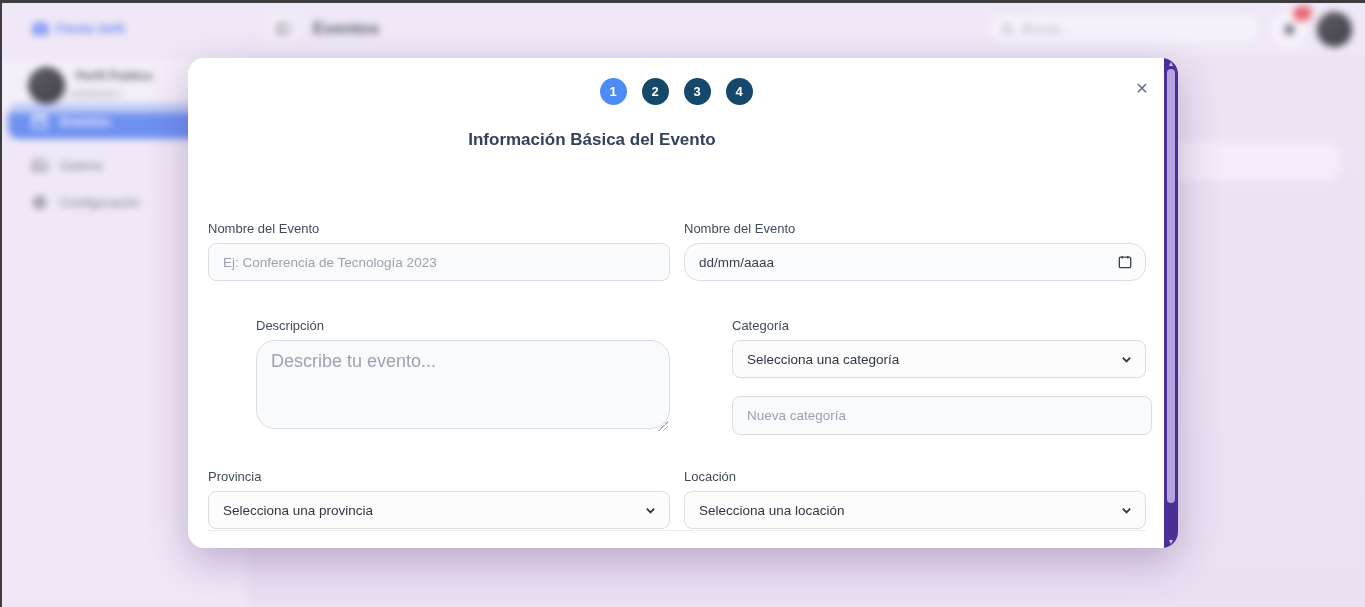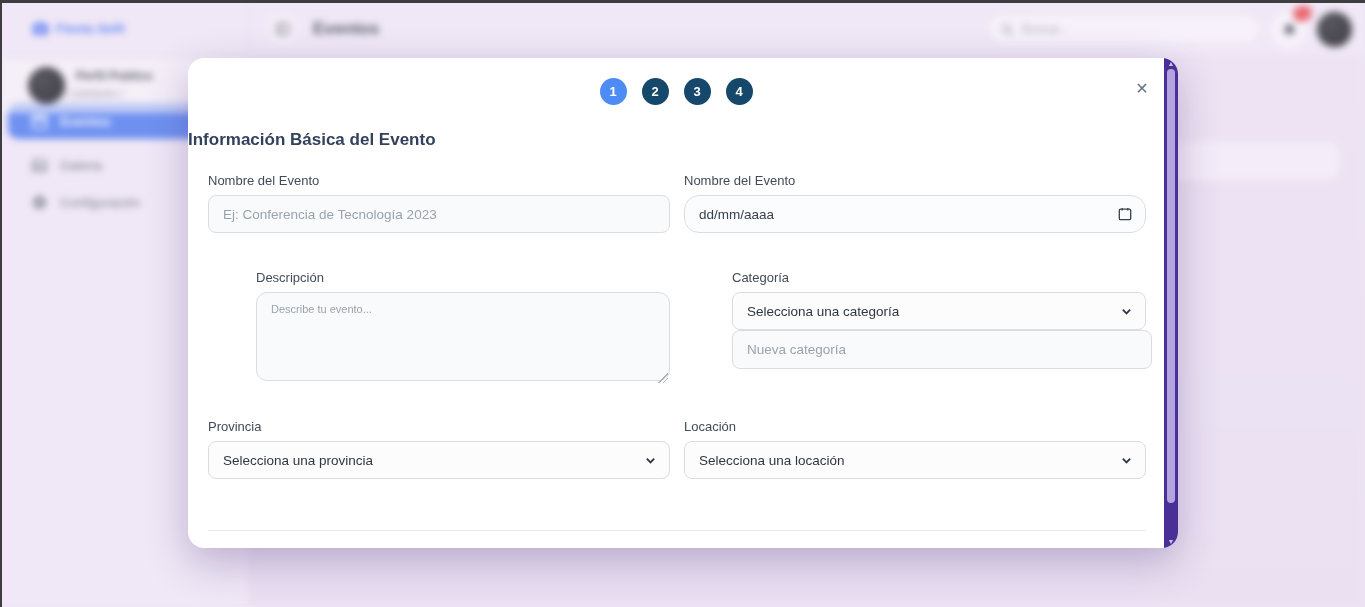--- a/index.html
+++ b/index.html
@@ -60,44 +60,44 @@
   
   .modal { position:absolute; left:188px; top:58px; width:990px; height:490px; background:#ffffff;
     border-radius:16px; box-shadow:0 14px 42px rgba(70,40,120,0.30); overflow:hidden; }
   .steps { position:absolute; left:0; top:20px; width:976px; display:flex; justify-content:center; gap:15px; }
   .step { width:27px; height:27px; border-radius:50%; background:#15486b; color:#ffffff;
     font-size:13px; font-weight:bold; display:flex; align-items:center; justify-content:center; }
   .step--active { background:#4d8cf5; }
   .modal-close { position:absolute; left:943px; top:20px; width:22px; height:22px; border:none; background:none;
     color:#64748b; font-size:16px; line-height:22px; text-align:center; cursor:pointer;
     font-family:"Liberation Sans", sans-serif; }
-  .modal-title { position:absolute; left:0; top:72px; width:808px; 
+  .modal-title { position:absolute; left:0; top:72px; width:808px; text-align:center;
     font-size:17px; font-weight:bold; color:#33415c; }
 
   .form { position:absolute; left:20px; top:115px; width:938px; display:grid;
     grid-template-columns:462px 462px; column-gap:14px; }
   .f-label { display:block; font-size:13px; color:#414b5a; margin-bottom:7px; }
   .f-input { width:100%; height:38px; border:1px solid #d9dde2; border-radius:8px; background:#f9fafb;
     padding:0 14px; font-size:13.5px; color:#39424e; font-family:Liberation Sans, sans-serif; outline:none; }
   .f-input::placeholder { color:#9aa3af; }
-  .f-textarea { width:100%; height:89px; border:1px solid #d9dde2; border-radius:11px; background:#f9fafb;
-    padding:10px 14px; font-size:11px; color:#39424e; font-family:"Liberation Sans", sans-serif;
+  .f-textarea { width:100%; height:89px; border:1px solid #d9dde2; border-radius:19px; background:#f9fafb;
+    padding:10px 14px; font-size:18px; color:#39424e; font-family:"Liberation Sans", sans-serif;
     outline:none; resize:none; position:relative; }
   .f-textarea::placeholder { color:#9aa3af; }
   .resize-grip { position:absolute; right:2px; bottom:2px; width:10px; height:10px;
     background:linear-gradient(135deg, transparent 0 50%, #aab1ba 50% 57%, transparent 57% 71%, #aab1ba 71% 78%, transparent 78%); }
   .f-select { height:38px; border:1px solid #d9dde2; border-radius:8px; background:#fcfcfd;
     display:flex; align-items:center; justify-content:space-between; padding:0 13px 0 14px;
     font-size:13.5px; color:#2f3742; cursor:pointer; }
   .f-date { height:38px; border:1px solid #d9dde2; border-radius:15px; background:#fbfcfd;
     display:flex; align-items:center; justify-content:space-between; padding:0 13px 0 14px;
     font-size:13.5px; color:#39424e; cursor:text; }
-  .cell-r1 { margin-bottom:37px; }
+  .cell-r1 { margin-bottom:37px;margin-top:48px; }
   .cell-r2 { margin-bottom:34px;padding-left:48px; }
-  .newcat-row { display:flex; align-items:center; gap:14px; }
+  .newcat-row { display:flex; align-items:center; gap:14px; margin-top:18px; }
   .newcat-row .f-input { flex:0 0 420px; height:39px; }
   .plus-btn { width:28px; height:28px; border:none; background:none; font-size:16px; color:#343a44;
     cursor:pointer; font-family:"Liberation Sans", sans-serif; }
   .m-divider { position:absolute; left:20px; top:472px; width:938px; height:1px; background:#e9ebef; }
 
   
   .m-scroll { position:absolute; right:0; top:0; width:14px; height:490px; background:#4a2f96; }
   .m-scroll .arr { position:absolute; left:0; width:14px; height:10px; text-align:center;
     font-size:7px; line-height:10px; color:#cdbff2; cursor:pointer; }
   .m-scroll .arr.up { top:1px; } .m-scroll .arr.down { bottom:1px; }

